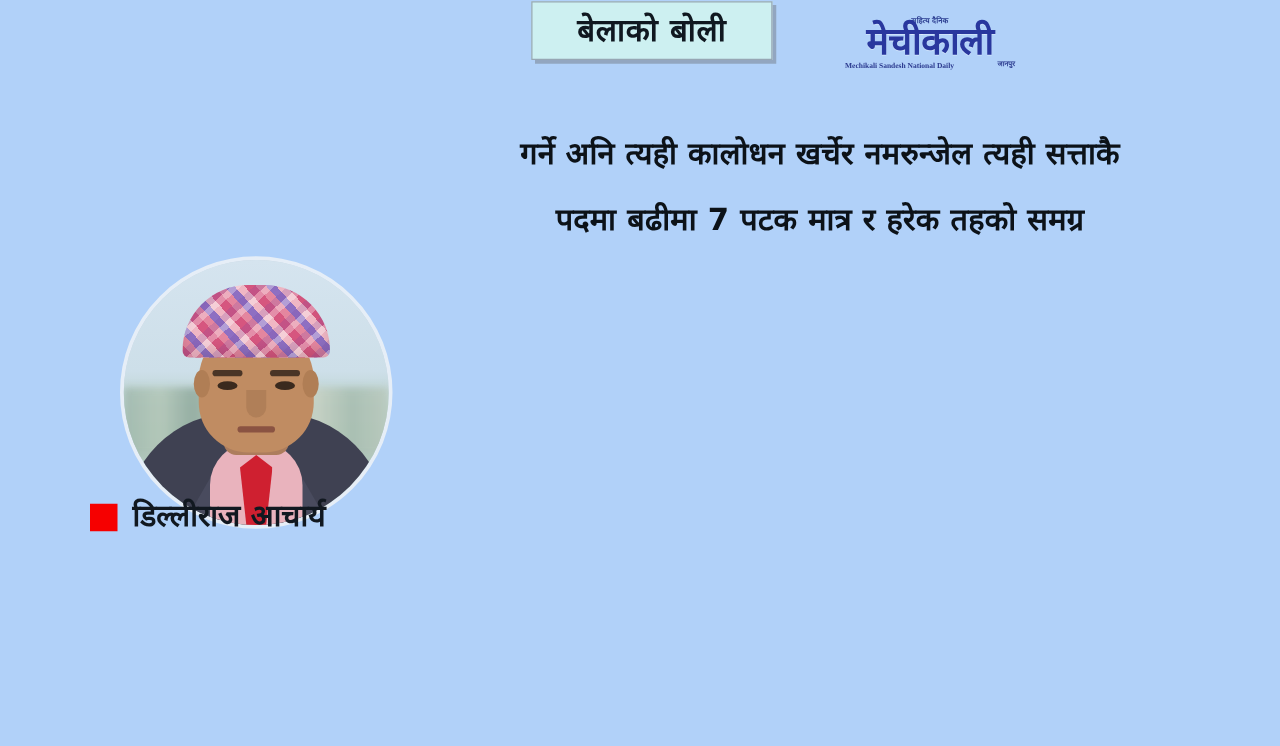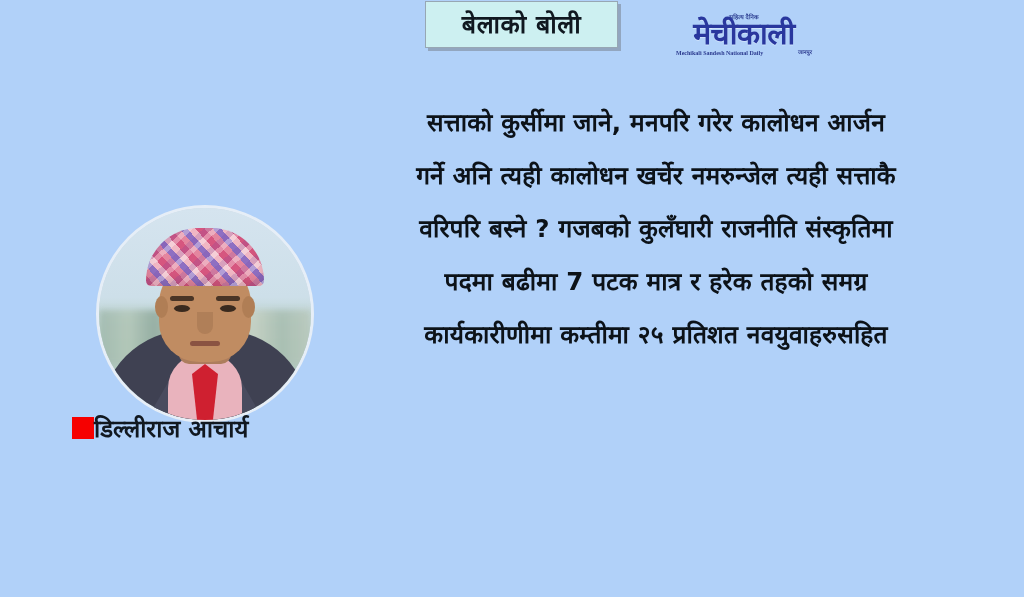--- a/index.html
+++ b/index.html
@@ -259,23 +259,24 @@
     transform:translateX(-50%);
     width:104px; height:12px;
     border-radius:4px;
     background:
       repeating-linear-gradient(50deg, #c54a72 0 6px, #ecb1c1 6px 11px, #8a6bbd 11px 16px);
   }
 
   
   .author-name-row {
     position:absolute;
-    left:14px; top:212px;
+    left:14px; top:196px;
     display:flex;
-    align-items:flex-start;
+    align-items:flex-end;
+    gap:12px;
   }
   .name-bullet {
     width:22px; height:22px;
     background:#f60000;
     flex:0 0 auto;
   }
   .author-name {
     font-size:24px;
     font-weight:700;
     color:#111820;
@@ -346,18 +347,15 @@
   </div>
 
   <div class="author-name-row">
     <div class="name-bullet"></div>
     <div class="author-name">डिल्लीराज आचार्य</div>
   </div>
 
 </div>
 
 <div class="quote">
-  <div class="quote-line">सत्ताको कुर्सीमा जाने, मनपरि गरेर कालोधन आर्जन</div>
   <div class="quote-line">गर्ने अनि त्यही कालोधन खर्चेर नमरुन्जेल त्यही सत्ताकै</div>
-  <div class="quote-line">वरिपरि बस्ने ? गजबको कुलँघारी राजनीति संस्कृतिमा</div>
   <div class="quote-line">पदमा बढीमा 7 पटक मात्र र हरेक तहको समग्र</div>
-  <div class="quote-line">कार्यकारीणीमा कम्तीमा २५ प्रतिशत नवयुवाहरुसहित</div>
 </div>
 
 </body></html>

